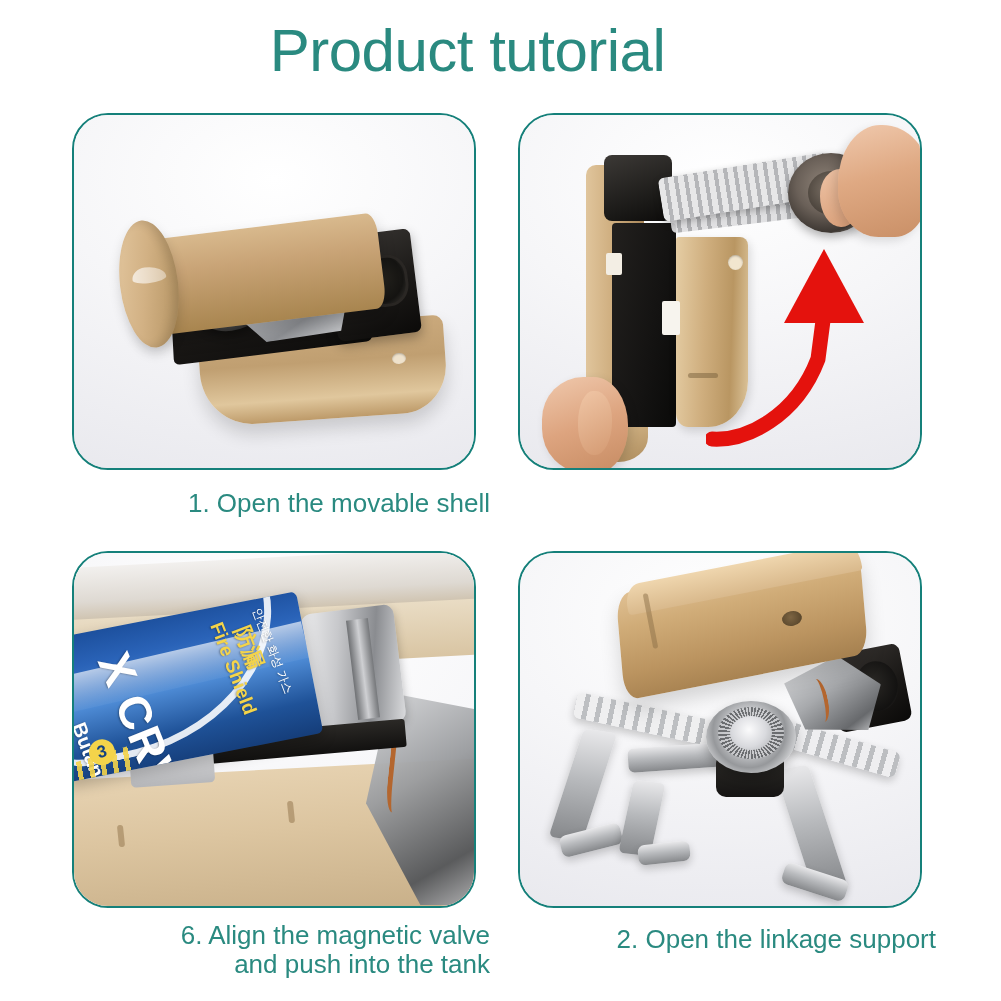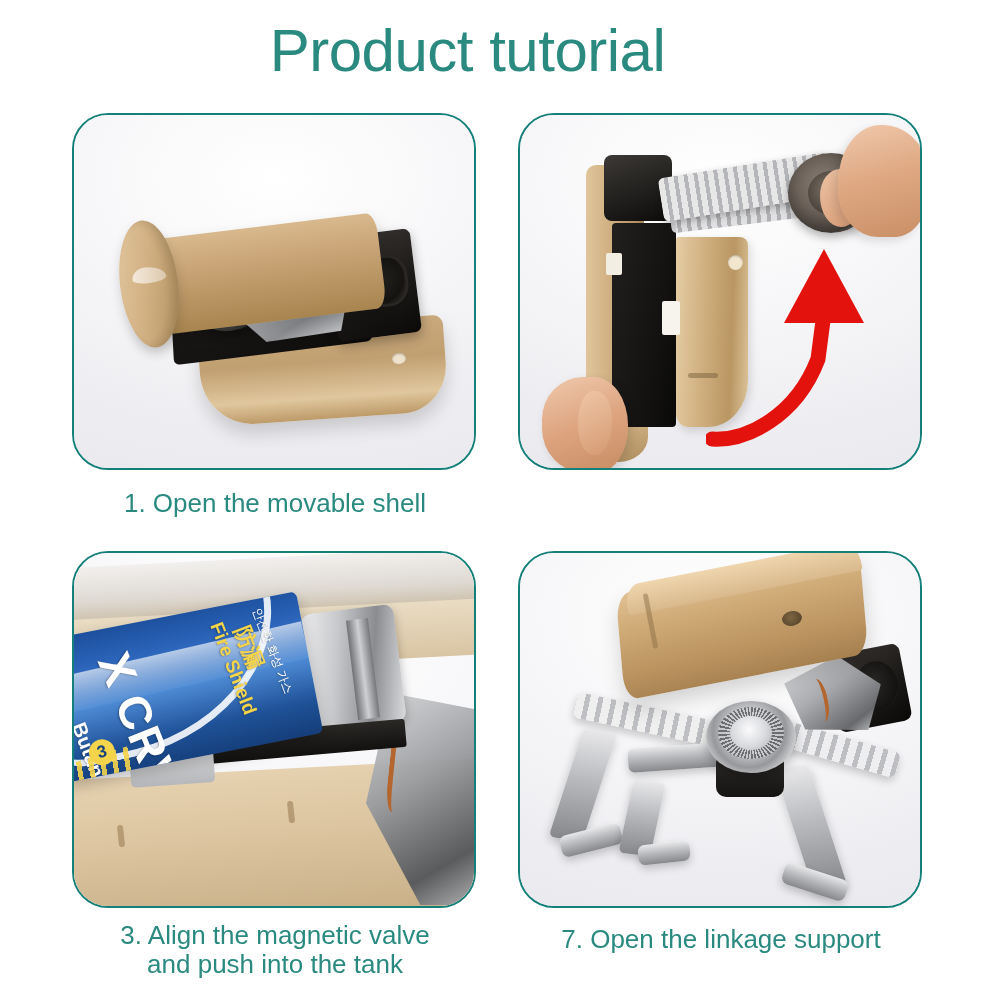--- a/index.html
+++ b/index.html
@@ -48,21 +48,21 @@
 
   .photo {
     position: absolute;
     inset: 0;
     overflow: hidden;
   }
 
   
   .caption {
     position: absolute;
-    text-align: center;
+    text-align: right;
     color: #2a8a80;
     font-size: 26px;
     line-height: 1.12;
     font-weight: 400;
     font-family: "Liberation Sans", sans-serif;
     white-space: pre-line;
   }
   #caption-1 { left: 60px;  top: 489px; width: 430px; }
   #caption-2 { left: 506px; top: 481px; width: 430px; }
   #caption-3 { left: 60px;  top: 921px; width: 430px; }
@@ -674,21 +674,21 @@
         <div class="p3-can-text" id="p3-txt-butane">Butane</div>
         <div class="p3-can-text" id="p3-txt-brand">X CRV</div>
         <div class="p3-can-text" id="p3-txt-fire">Fire Shield</div>
         <div class="p3-can-text" id="p3-txt-cn">防漏</div>
         <div class="p3-can-text" id="p3-txt-kr">안전한 화성 가스</div>
         <div id="p3-stripes"></div>
         <div id="p3-badge3">3</div>
       </div>
     </div>
   </div>
-  <div class="caption" id="caption-3">3. Align the magnetic valve
+  <div class="caption" id="caption-3">6. Align the magnetic valve
 and push into the tank</div>
 
   <div class="panel" id="panel-4">
     <div class="photo">
       <div class="backdrop"></div>
 
       <div class="p4-leg" id="p4-legL"></div>
       <div class="p4-leg" id="p4-legLdown"></div>
       <div class="p4-leg" id="p4-legFoot1"></div>
       <div class="p4-leg" id="p4-legMid"></div>
@@ -707,15 +707,15 @@
       <div id="p4-blackHole"></div>
       <div id="p4-mech"></div>
       <div id="p4-copper"></div>
 
       <div id="p4-body"></div>
       <div id="p4-bodyTop"></div>
       <div id="p4-groove"></div>
       <div id="p4-hole"></div>
     </div>
   </div>
-  <div class="caption" id="caption-4">7. Open the linkage support</div>
+  <div class="caption" id="caption-4">2. Open the linkage support</div>
 
 </div>
 
 </body></html>

